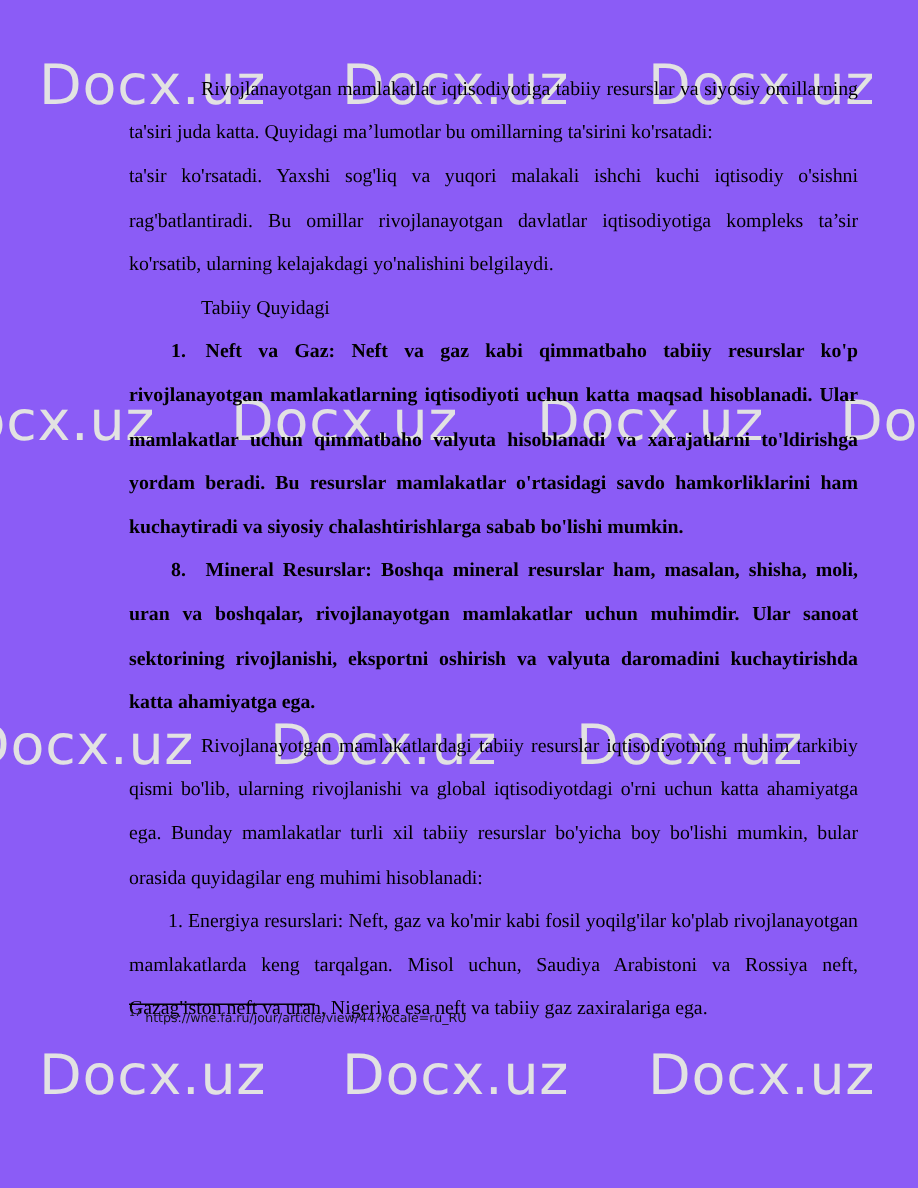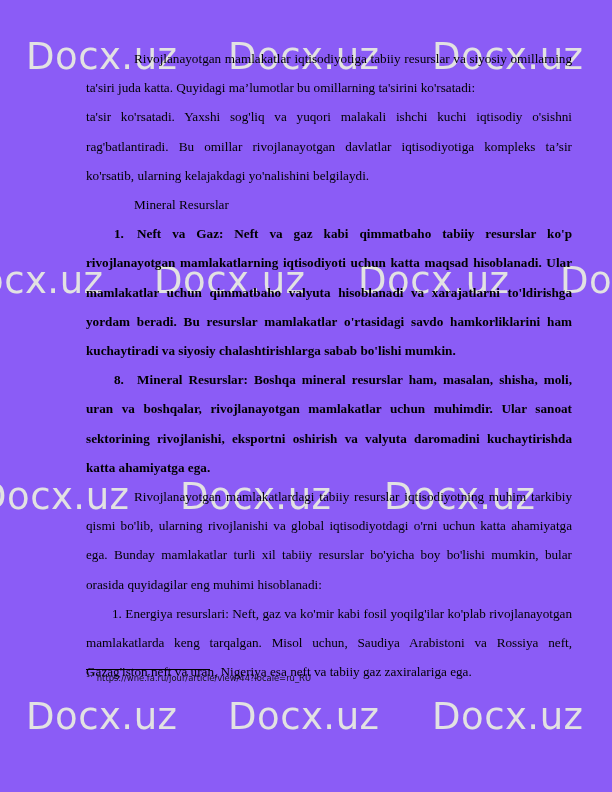--- a/index.html
+++ b/index.html
@@ -134,21 +134,21 @@
     <div class="watermark" style="left:228px; top:698px;">Docx.uz</div>
     <div class="watermark" style="left:432px; top:698px;">Docx.uz</div>
   </div>
 
   <div class="content">
 
     <p class="para indent">Rivojlanayotgan mamlakatlar iqtisodiyotiga tabiiy resurslar va siyosiy omillarning ta'siri juda katta. Quyidagi ma’lumotlar bu omillarning ta'sirini ko'rsatadi:</p>
 
     <p class="para">ta'sir ko'rsatadi. Yaxshi sog'liq va yuqori malakali ishchi kuchi iqtisodiy o'sishni rag'batlantiradi. Bu omillar rivojlanayotgan davlatlar iqtisodiyotiga kompleks ta’sir ko'rsatib, ularning kelajakdagi yo'nalishini belgilaydi.</p>
 
-    <p class="para heading-indent">Mineral Resurslar</p>
+    <p class="para heading-indent">Tabiiy Quyidagi</p>
 
     <p class="para li">1. Neft va Gaz: Neft va gaz kabi qimmatbaho tabiiy resurslar ko'p rivojlanayotgan mamlakatlarning iqtisodiyoti uchun katta maqsad hisoblanadi. Ular mamlakatlar uchun qimmatbaho valyuta hisoblanadi va xarajatlarni to'ldirishga yordam beradi. Bu resurslar mamlakatlar o'rtasidagi savdo hamkorliklarini ham kuchaytiradi va siyosiy chalashtirishlarga sabab bo'lishi mumkin.</p>
 
     <p class="para li">8. Mineral Resurslar: Boshqa mineral resurslar ham, masalan, shisha, moli, uran va boshqalar, rivojlanayotgan mamlakatlar uchun muhimdir. Ular sanoat sektorining rivojlanishi, eksportni oshirish va valyuta daromadini kuchaytirishda katta ahamiyatga ega.</p>
 
 
     <p class="para indent">Rivojlanayotgan mamlakatlardagi tabiiy resurslar iqtisodiyotning muhim tarkibiy qismi bo'lib, ularning rivojlanishi va global iqtisodiyotdagi o'rni uchun katta ahamiyatga ega. Bunday mamlakatlar turli xil tabiiy resurslar bo'yicha boy bo'lishi mumkin, bular orasida quyidagilar eng muhimi hisoblanadi:</p>
 
     <p class="para li-compact">1. Energiya resurslari: Neft, gaz va ko'mir kabi fosil yoqilg'ilar ko'plab rivojlanayotgan mamlakatlarda keng tarqalgan. Misol uchun, Saudiya Arabistoni va Rossiya neft, Gazag'iston neft va uran, Nigeriya esa neft va tabiiy gaz zaxiralariga ega.</p>
 

